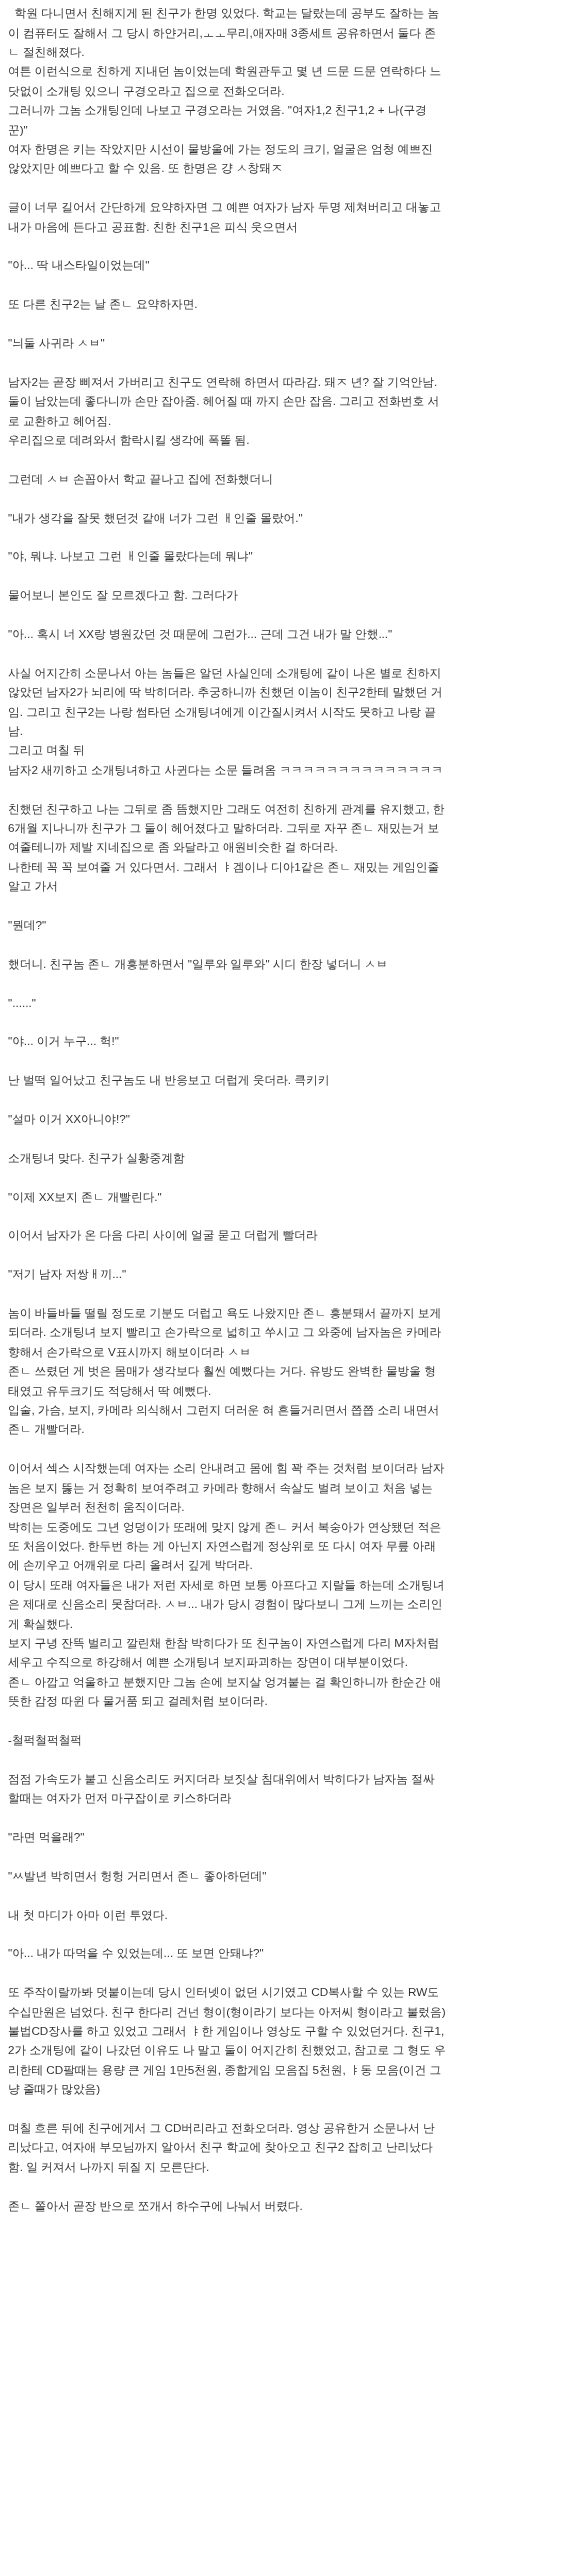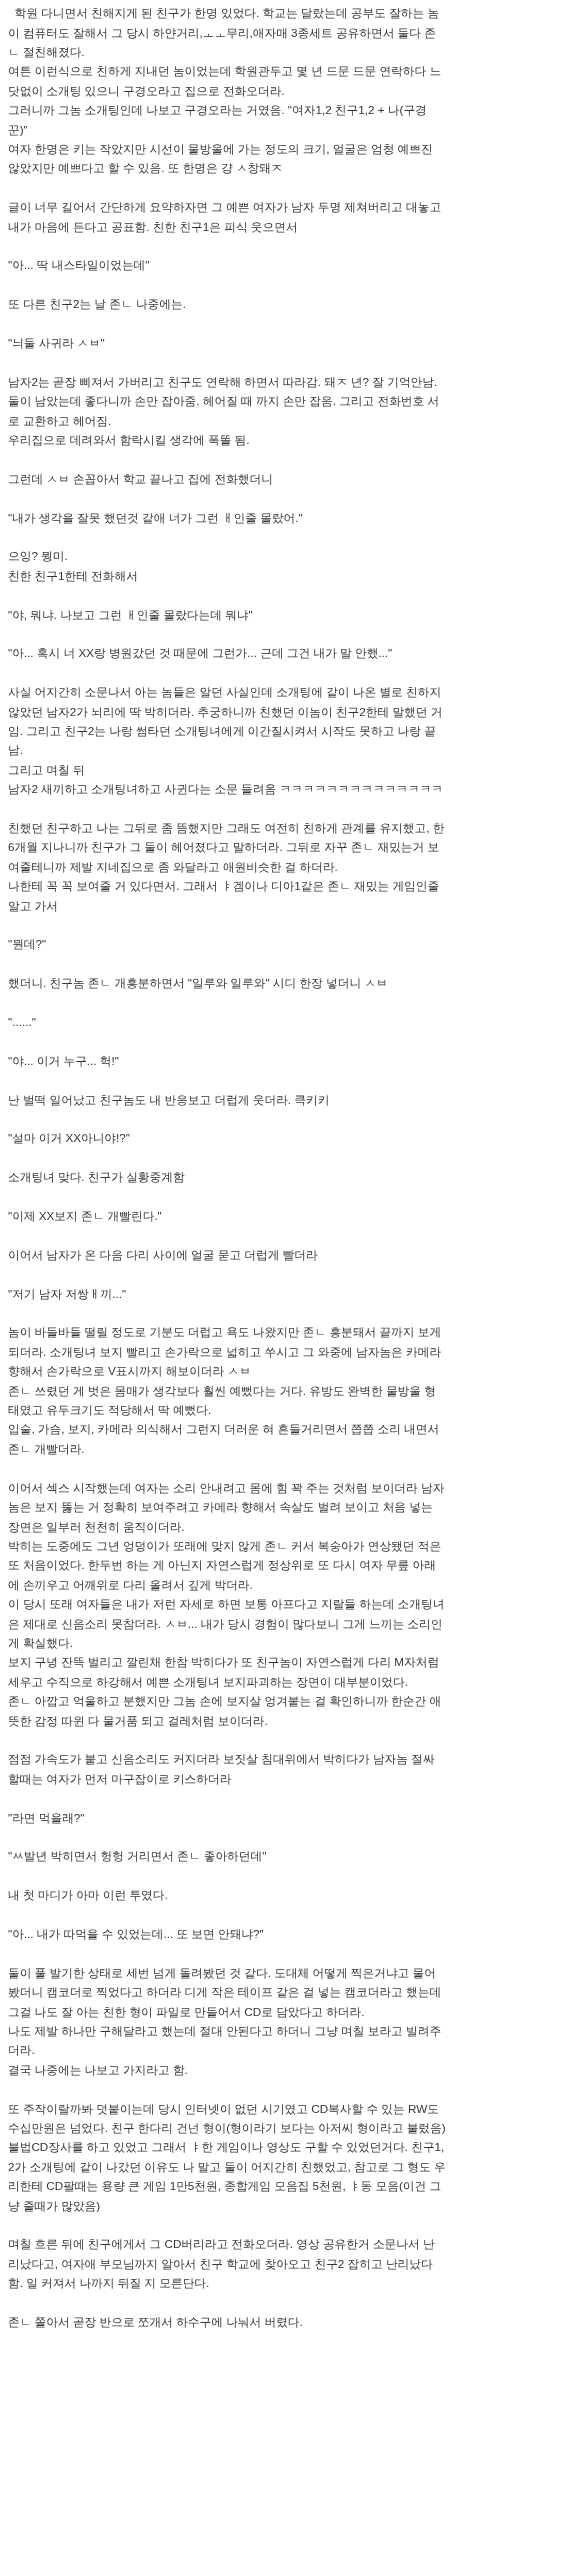--- a/index.html
+++ b/index.html
@@ -32,30 +32,29 @@
 </head>
 <body>
 
 <div class="post-body">
     <p>&nbsp;&nbsp;학원 다니면서 친해지게 된 친구가 한명 있었다. 학교는 달랐는데 공부도 잘하는 놈이 컴퓨터도 잘해서 그 당시 하얀거리,ㅗㅗ무리,애자매 3종세트 공유하면서 둘다 존ㄴ 절친해졌다.
 여튼 이런식으로 친하게 지내던 놈이었는데 학원관두고 몇 년 드문 드문 연락하다 느닷없이 소개팅 있으니 구경오라고 집으로 전화오더라.
 그러니까 그놈 소개팅인데 나보고 구경오라는 거였음. "여자1,2 친구1,2 + 나(구경꾼)"
 여자 한명은 키는 작았지만 시선이 물방울에 가는 정도의 크기, 얼굴은 엄청 예쁘진 않았지만 예쁘다고 할 수 있음. 또 한명은 걍 ㅅ창돼ㅈ</p>
     <p>글이 너무 길어서 간단하게 요약하자면 그 예쁜 여자가 남자 두명 제쳐버리고 대놓고 내가 마음에 든다고 공표함. 친한 친구1은 피식 웃으면서</p>
     <p>"아... 딱 내스타일이었는데"</p>
-    <p>또 다른 친구2는 날 존ㄴ 나중에는.</p>
+    <p>또 다른 친구2는 날 존ㄴ 요약하자면.</p>
     <p>"늬둘 사귀라 ㅅㅂ"</p>
     <p>남자2는 곧장 삐져서 가버리고 친구도 연락해 하면서 따라감. 돼ㅈ 년? 잘 기억안남.
 둘이 남았는데 좋다니까 손만 잡아줌. 헤어질 때 까지 손만 잡음. 그리고 전화번호 서로 교환하고 헤어짐.
 우리집으로 데려와서 함락시킬 생각에 폭똘 됨.</p>
     <p>그런데 ㅅㅂ 손꼽아서 학교 끝나고 집에 전화했더니</p>
     <p>"내가 생각을 잘못 했던것 같애 너가 그런 ㅐ인줄 몰랐어."</p>
-    <p>으잉? 뭥미.
-친한 친구1한테 전화해서</p>
     <p>"야, 뭐냐. 나보고 그런 ㅐ인줄 몰랐다는데 뭐냐"</p>
+    <p>물어보니 본인도 잘 모르겠다고 함. 그러다가</p>
     <p>"아... 혹시 너 XX랑 병원갔던 것 때문에 그런가... 근데 그건 내가 말 안했..."</p>
     <p>사실 어지간히 소문나서 아는 놈들은 알던 사실인데 소개팅에 같이 나온 별로 친하지 않았던 남자2가 뇌리에 딱 박히더라. 추궁하니까 친했던 이놈이 친구2한테 말했던 거임. 그리고 친구2는 나랑 썸타던 소개팅녀에게 이간질시켜서 시작도 못하고 나랑 끝남.
 그리고 며칠 뒤
 남자2 새끼하고 소개팅녀하고 사귄다는 소문 들려옴 ㅋㅋㅋㅋㅋㅋㅋㅋㅋㅋㅋㅋㅋㅋ</p>
     <p>친했던 친구하고 나는 그뒤로 좀 뜸했지만 그래도 여전히 친하게 관계를 유지했고, 한 6개월 지나니까 친구가 그 둘이 헤어졌다고 말하더라. 그뒤로 자꾸 존ㄴ 재밌는거 보여줄테니까 제발 지네집으로 좀 와달라고 애원비슷한 걸 하더라.
 나한테 꼭 꼭 보여줄 거 있다면서. 그래서 ㅑ겜이나 디아1같은 존ㄴ 재밌는 게임인줄 알고 가서</p>
     <p>"뭔데?"</p>
     <p>했더니. 친구놈 존ㄴ 개흥분하면서 "일루와 일루와" 시디 한장 넣더니 ㅅㅂ</p>
     <p>"......"</p>
     <p>"야... 이거 누구... 헉!"</p>
@@ -66,25 +65,23 @@
     <p>이어서 남자가 온 다음 다리 사이에 얼굴 묻고 더럽게 빨더라</p>
     <p>"저기 남자 저쌍ㅐ끼..."</p>
     <p>놈이 바들바들 떨릴 정도로 기분도 더럽고 욕도 나왔지만 존ㄴ 흥분돼서 끝까지 보게 되더라. 소개팅녀 보지 빨리고 손가락으로 넓히고 쑤시고 그 와중에 남자놈은 카메라 향해서 손가락으로 V표시까지 해보이더라 ㅅㅂ
 존ㄴ 쓰렸던 게 벗은 몸매가 생각보다 훨씬 예뻤다는 거다. 유방도 완벽한 물방울 형태였고 유두크기도 적당해서 딱 예뻤다.
 입술, 가슴, 보지, 카메라 의식해서 그런지 더러운 혀 흔들거리면서 쯥쯥 소리 내면서 존ㄴ 개빨더라.</p>
     <p>이어서 섹스 시작했는데 여자는 소리 안내려고 몸에 힘 꽉 주는 것처럼 보이더라 남자놈은 보지 뚫는 거 정확히 보여주려고 카메라 향해서 속살도 벌려 보이고 처음 넣는 장면은 일부러 천천히 움직이더라.
 박히는 도중에도 그년 엉덩이가 또래에 맞지 않게 존ㄴ 커서 복숭아가 연상됐던 적은 또 처음이었다. 한두번 하는 게 아닌지 자연스럽게 정상위로 또 다시 여자 무릎 아래에 손끼우고 어깨위로 다리 올려서 깊게 박더라.
 이 당시 또래 여자들은 내가 저런 자세로 하면 보통 아프다고 지랄들 하는데 소개팅녀은 제대로 신음소리 못참더라. ㅅㅂ... 내가 당시 경험이 많다보니 그게 느끼는 소리인게 확실했다.
 보지 구녕 잔뜩 벌리고 깔린채 한참 박히다가 또 친구놈이 자연스럽게 다리 M자처럼 세우고 수직으로 하강해서 예쁜 소개팅녀 보지파괴하는 장면이 대부분이었다.
 존ㄴ 아깝고 억울하고 분했지만 그놈 손에 보지살 엉겨붙는 걸 확인하니까 한순간 애뜻한 감정 따윈 다 물거품 되고 걸레처럼 보이더라.</p>
+    <p>-철퍽철퍽철퍽</p>
     <p>점점 가속도가 붙고 신음소리도 커지더라 보짓살 침대위에서 박히다가 남자놈 절싸할때는 여자가 먼저 마구잡이로 키스하더라</p>
     <p>"라면 먹을래?"</p>
     <p>"ㅆ발년 박히면서 헝헝 거리면서 존ㄴ 좋아하던데"</p>
     <p>내 첫 마디가 아마 이런 투였다.</p>
     <p>"아... 내가 따먹을 수 있었는데... 또 보면 안돼냐?"</p>
-    <p>둘이 풀 발기한 상태로 세번 넘게 돌려봤던 것 같다. 도대체 어떻게 찍은거냐고 물어봤더니 캠코더로 찍었다고 하더라 디게 작은 테이프 같은 걸 넣는 캠코더라고 했는데 그걸 나도 잘 아는 친한 형이 파일로 만들어서 CD로 담았다고 하더라.
-나도 제발 하나만 구해달라고 했는데 절대 안된다고 하더니 그냥 며칠 보라고 빌려주더라.
-결국 나중에는 나보고 가지라고 함.</p>
     <p>또 주작이랄까봐 덧붙이는데 당시 인터넷이 없던 시기였고 CD복사할 수 있는 RW도 수십만원은 넘었다. 친구 한다리 건넌 형이(형이라기 보다는 아저씨 형이라고 불렀음) 불법CD장사를 하고 있었고 그래서 ㅑ한 게임이나 영상도 구할 수 있었던거다. 친구1,2가 소개팅에 같이 나갔던 이유도 나 말고 둘이 어지간히 친했었고, 참고로 그 형도 우리한테 CD팔때는 용량 큰 게임 1만5천원, 종합게임 모음집 5천원, ㅑ동 모음(이건 그냥 줄때가 많았음)</p>
     <p>며칠 흐른 뒤에 친구에게서 그 CD버리라고 전화오더라. 영상 공유한거 소문나서 난리났다고, 여자애 부모님까지 알아서 친구 학교에 찾아오고 친구2 잡히고 난리났다 함. 일 커져서 나까지 뒤질 지 모른단다.</p>
     <p>존ㄴ 쫄아서 곧장 반으로 쪼개서 하수구에 나눠서 버렸다.</p>
   </div>
 
 
 </body></html>

